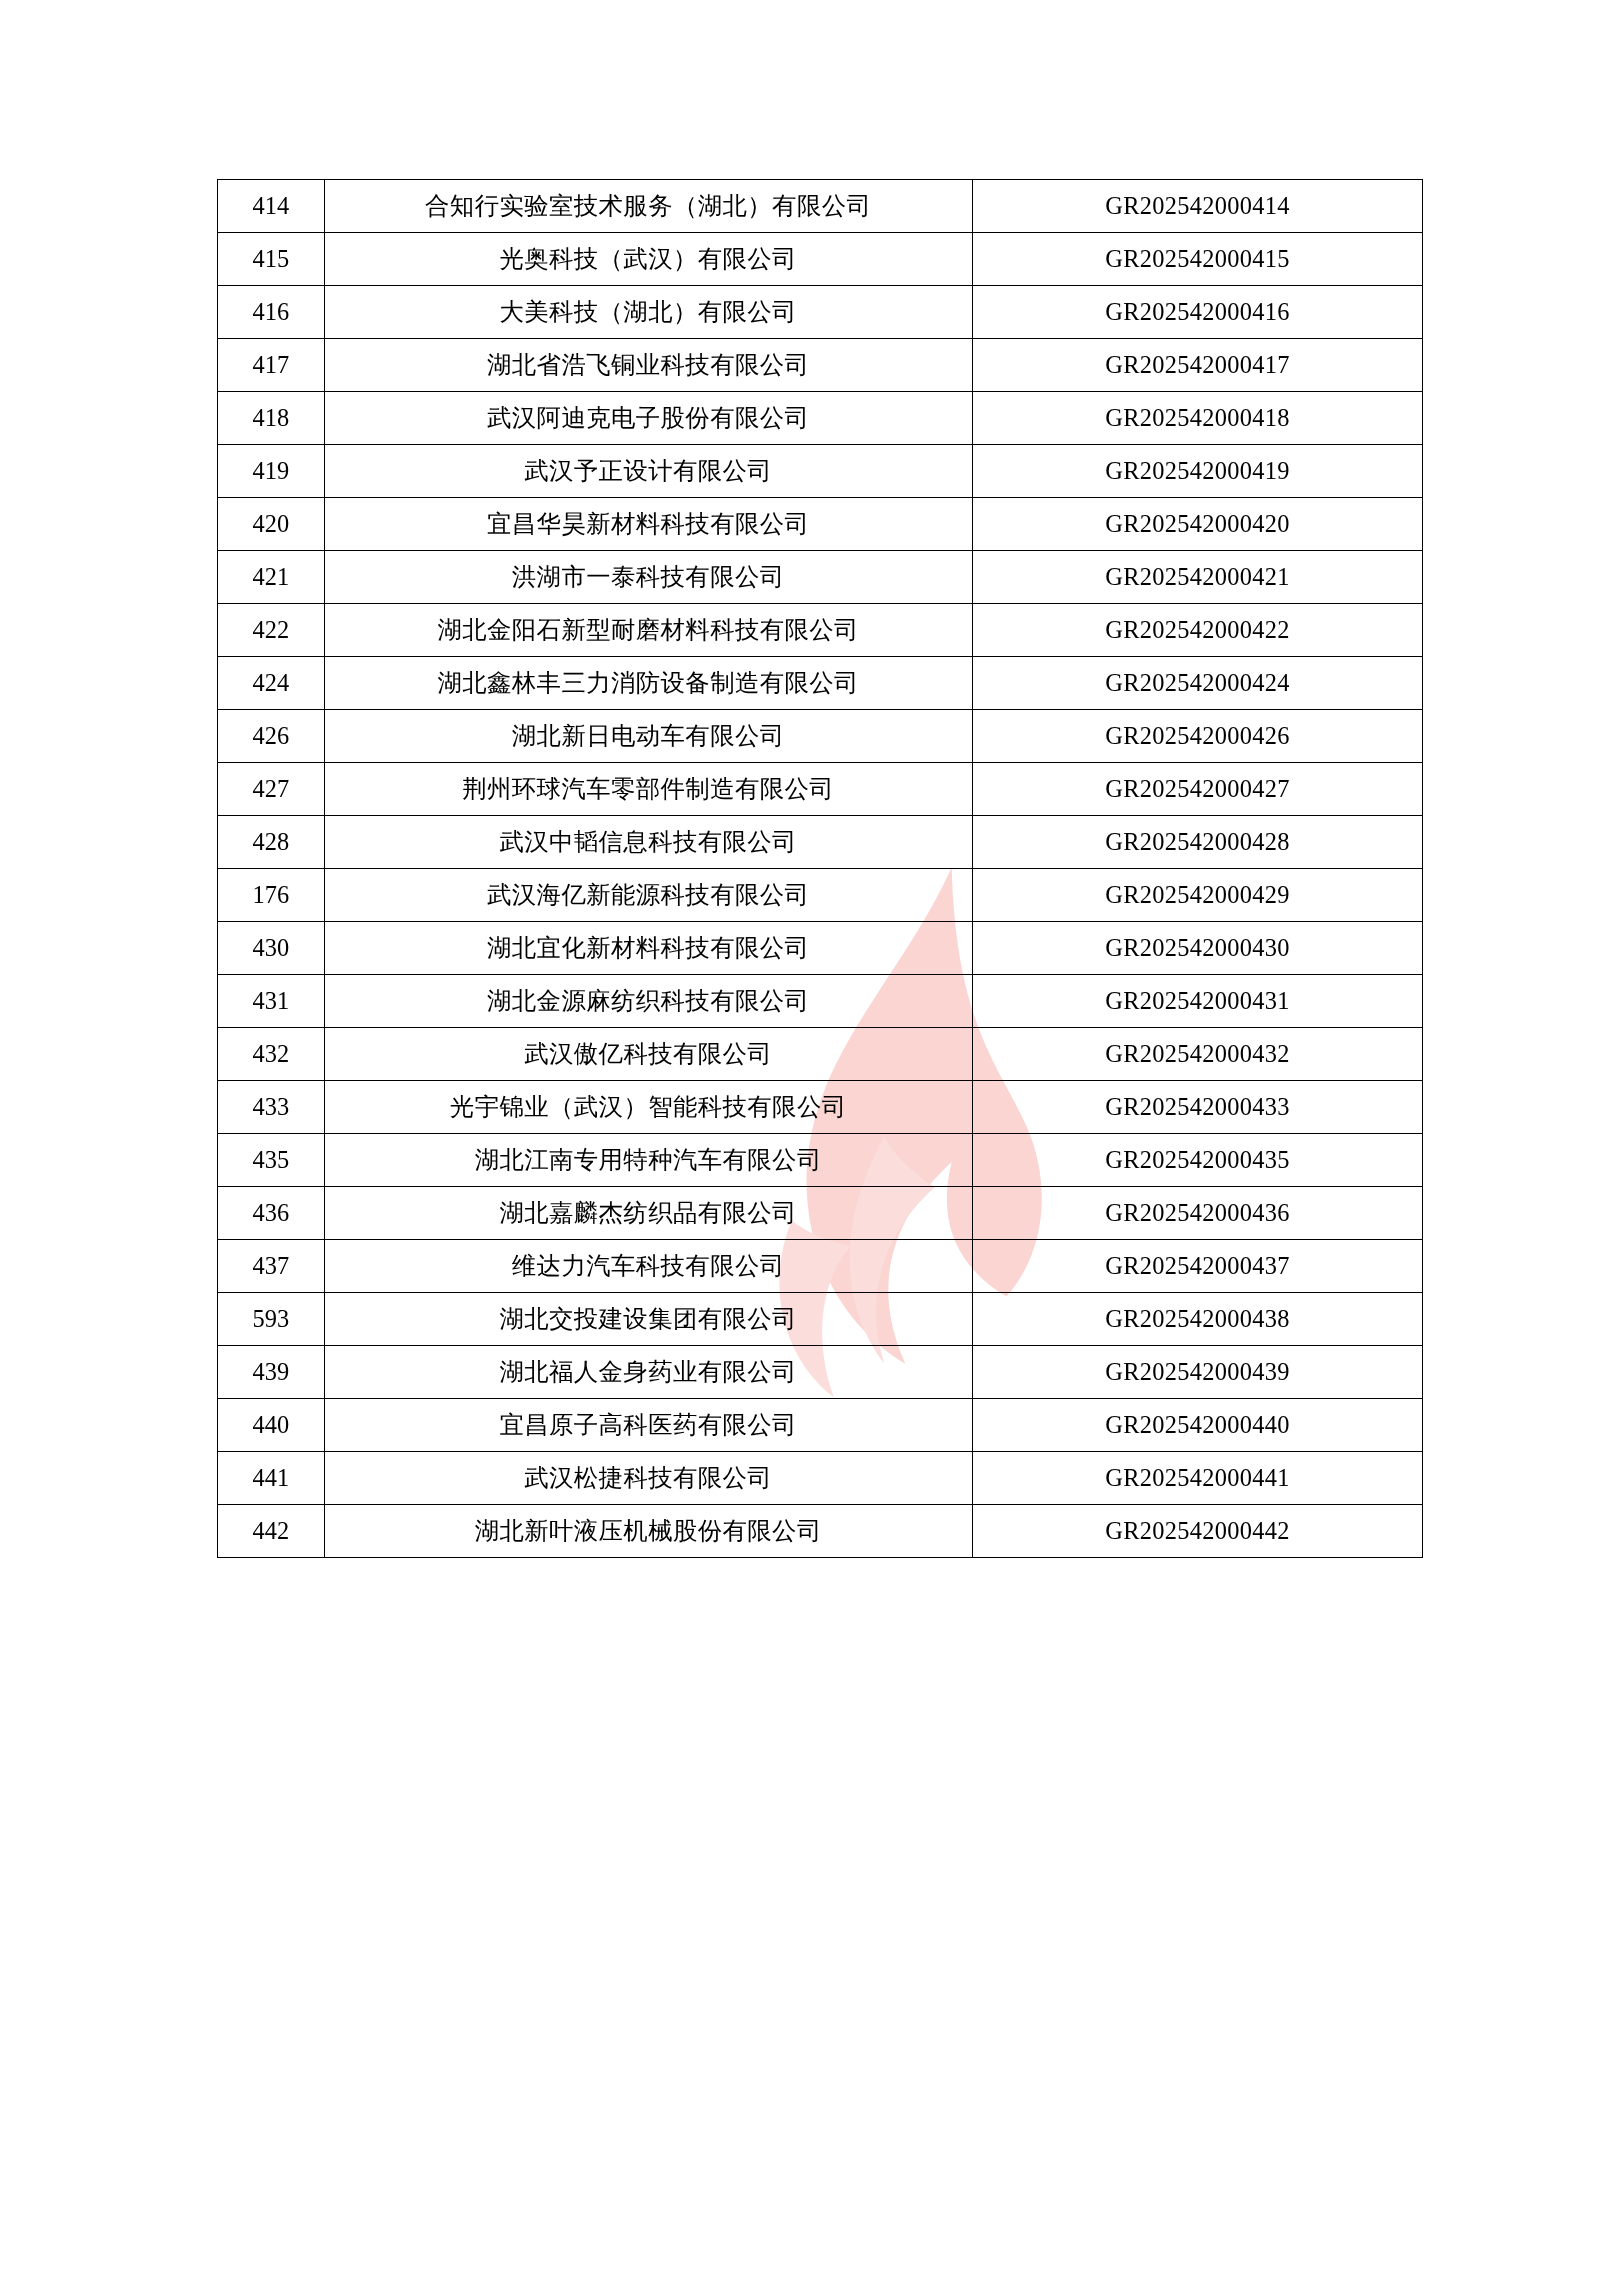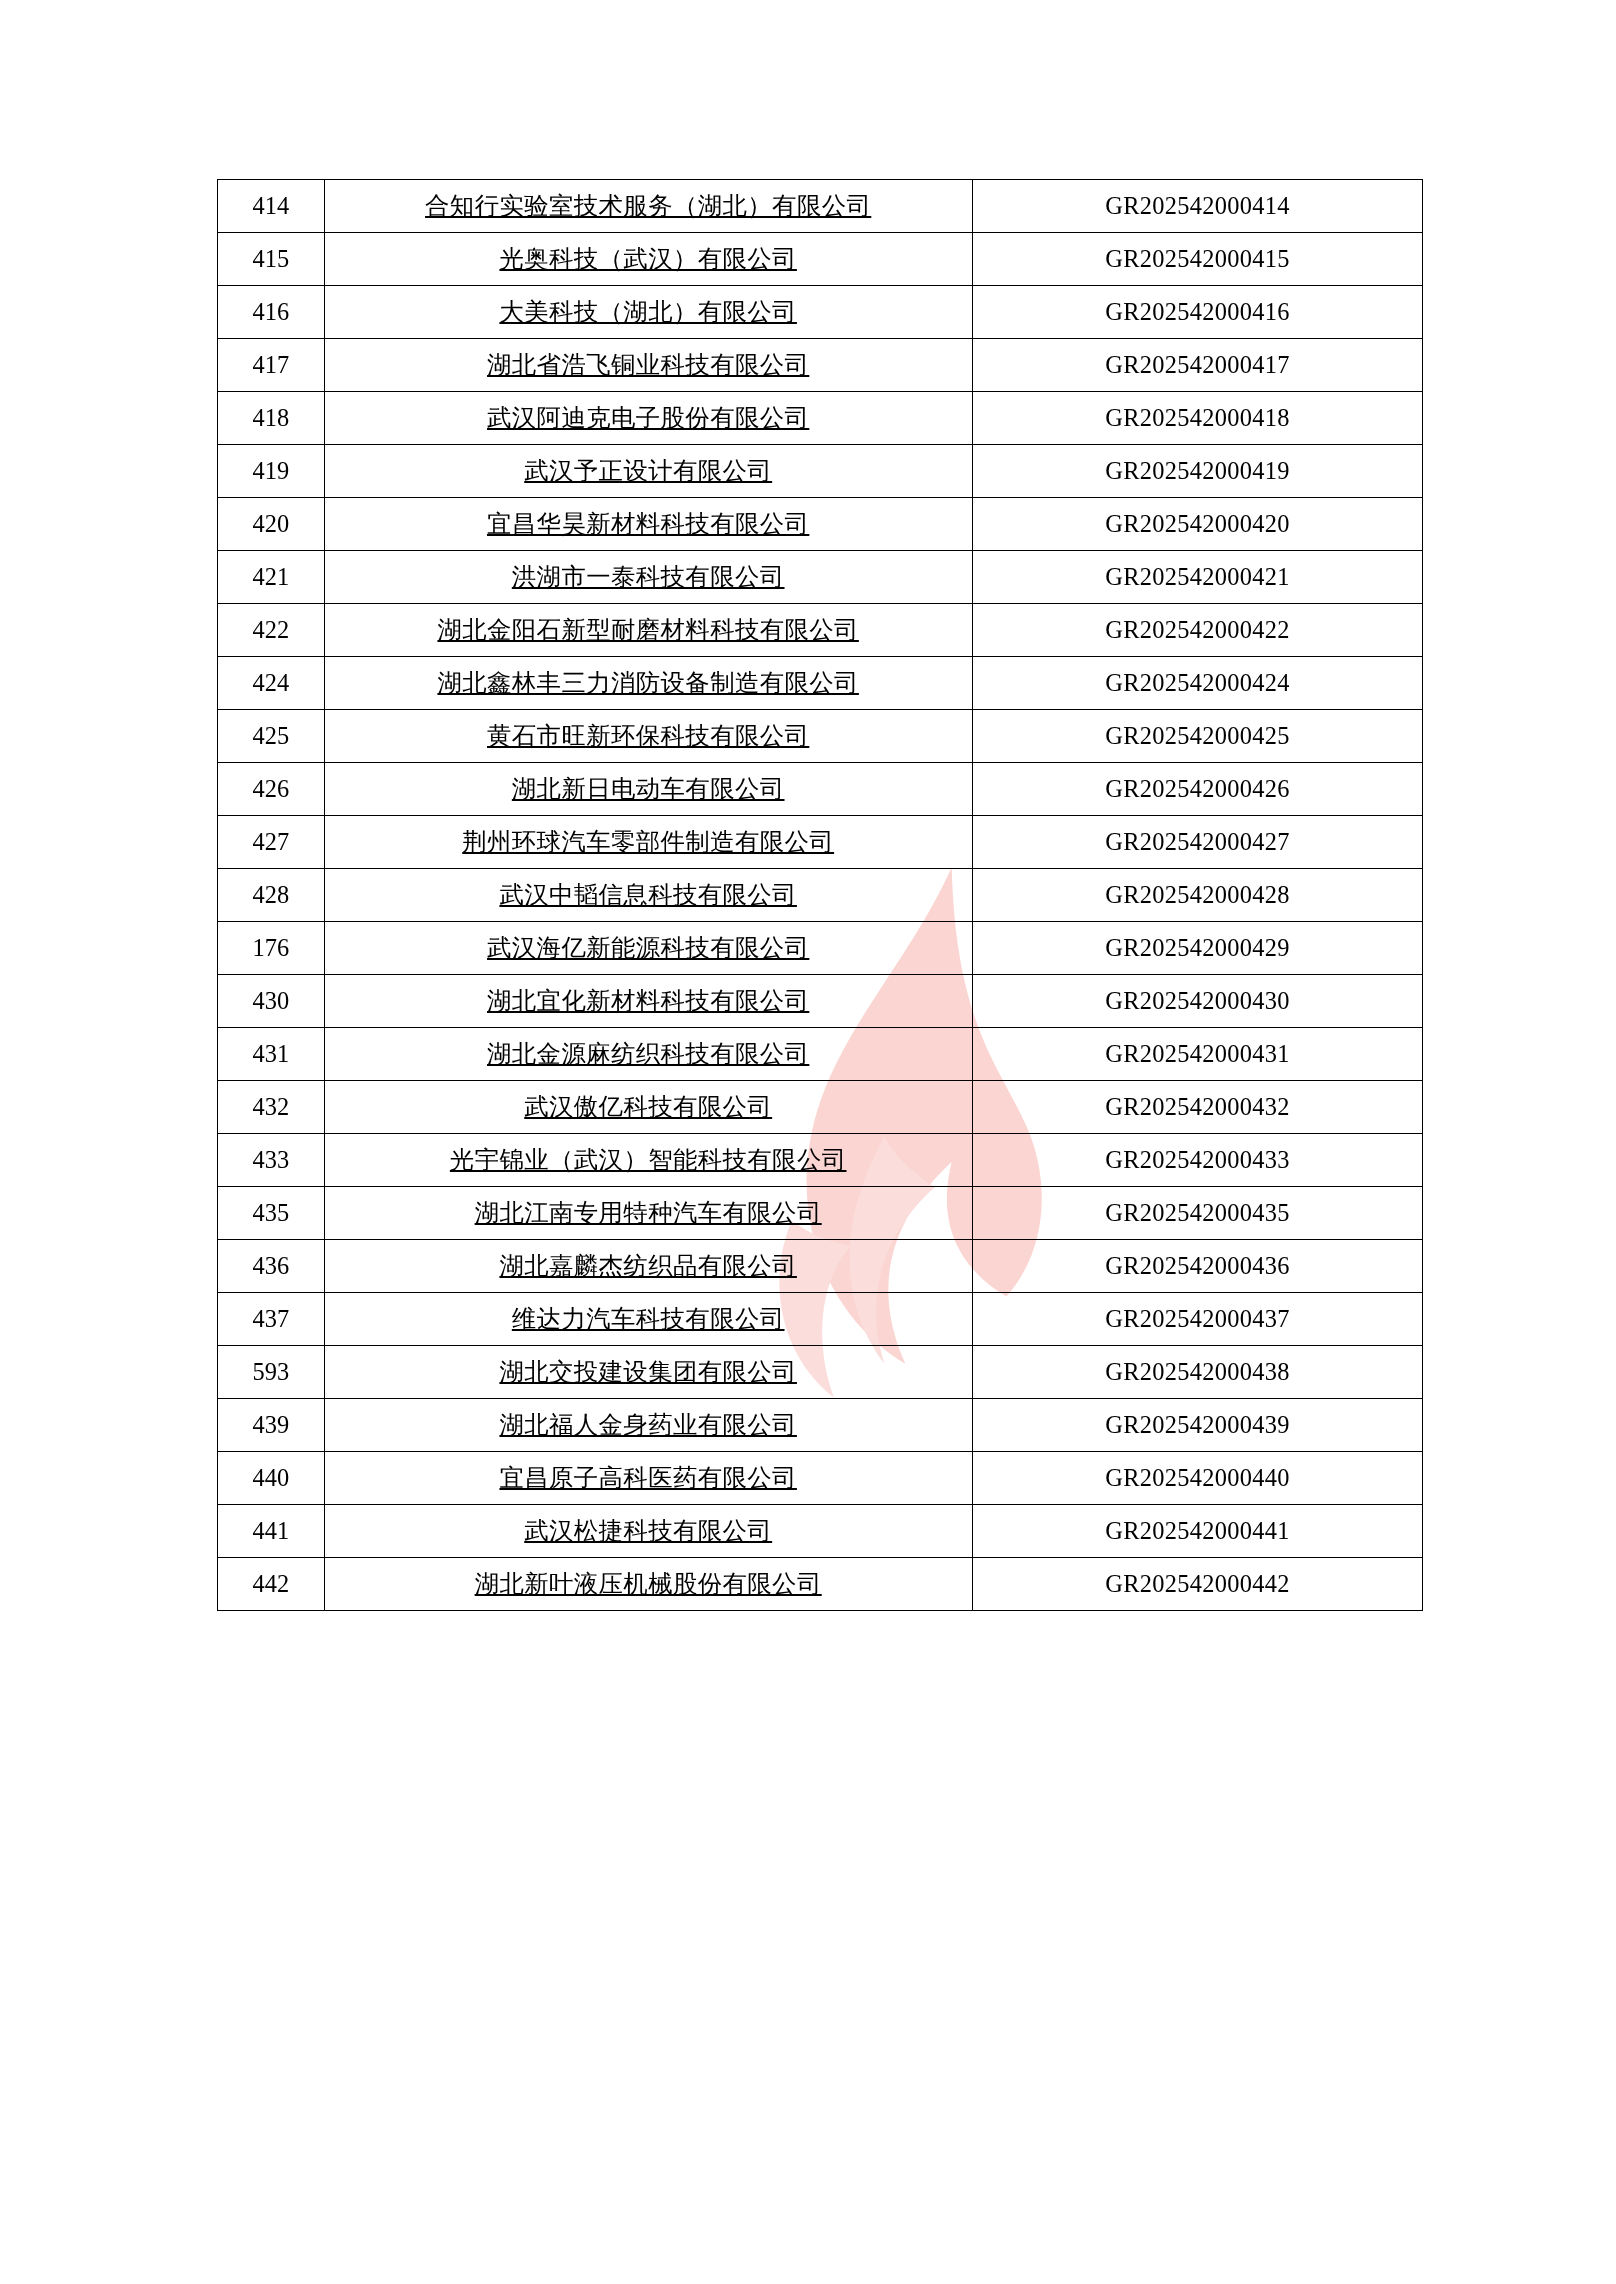--- a/index.html
+++ b/index.html
@@ -60,21 +60,20 @@
     padding: 0 3.4px;
     background: transparent;
   }
 
   td.col-index {
     width: 99px;
   }
   td.col-name {
     width: 640px;
     letter-spacing: 0.4px;
-    text-decoration: underline;
   }
   td.col-code {
     width: 443px;
     font-family: Liberation Serif, serif;
     letter-spacing: 0.3px;
   }
 </style>
 </head>
 <body>
 
@@ -133,25 +132,20 @@
           <td class="col-index">422</td>
           <td class="col-name">湖北金阳石新型耐磨材料科技有限公司</td>
           <td class="col-code">GR202542000422</td>
         </tr>
         <tr>
           <td class="col-index">424</td>
           <td class="col-name">湖北鑫林丰三力消防设备制造有限公司</td>
           <td class="col-code">GR202542000424</td>
         </tr>
         <tr>
-          <td class="col-index">425</td>
-          <td class="col-name">黄石市旺新环保科技有限公司</td>
-          <td class="col-code">GR202542000425</td>
-        </tr>
-        <tr>
           <td class="col-index">426</td>
           <td class="col-name">湖北新日电动车有限公司</td>
           <td class="col-code">GR202542000426</td>
         </tr>
         <tr>
           <td class="col-index">427</td>
           <td class="col-name">荆州环球汽车零部件制造有限公司</td>
           <td class="col-code">GR202542000427</td>
         </tr>
         <tr>

